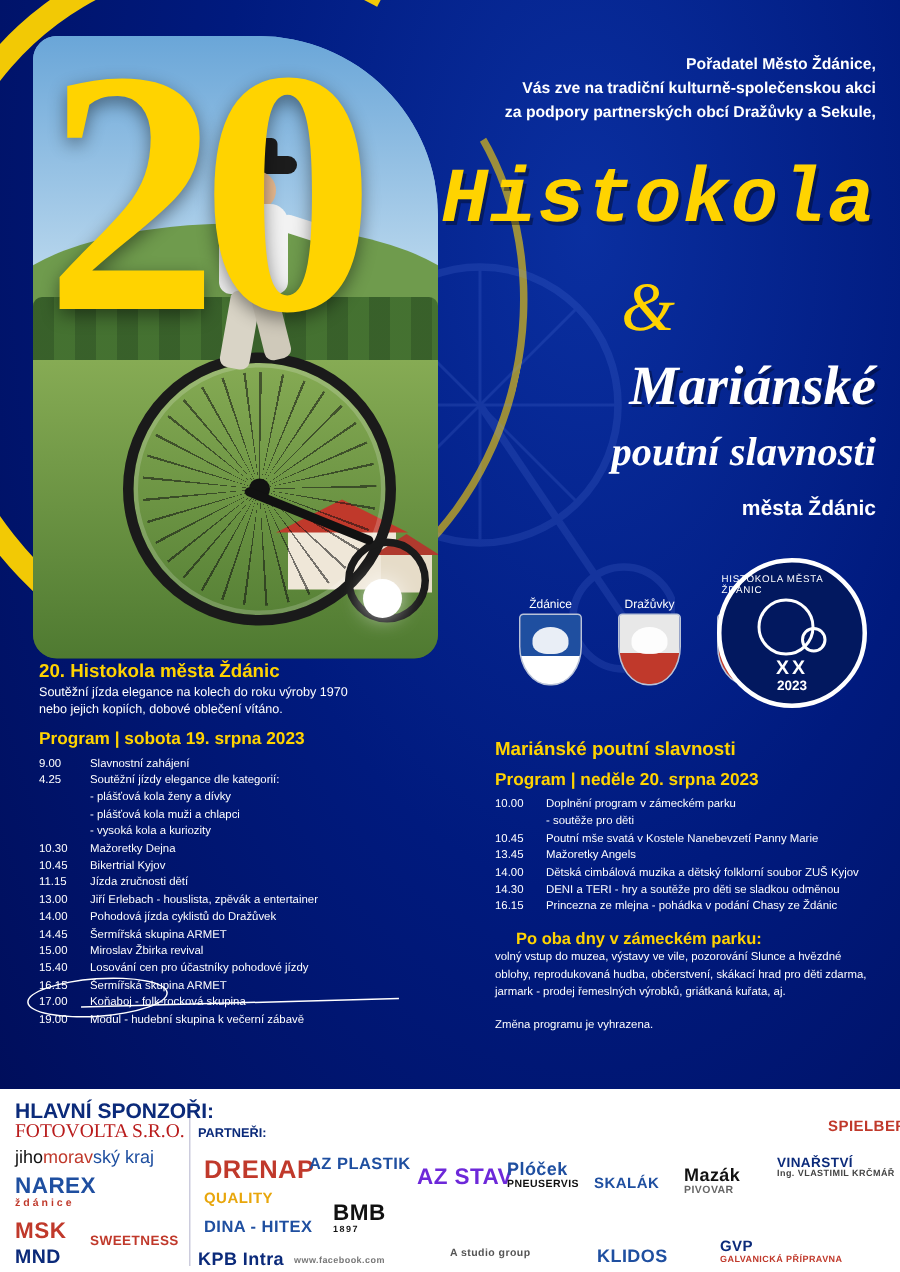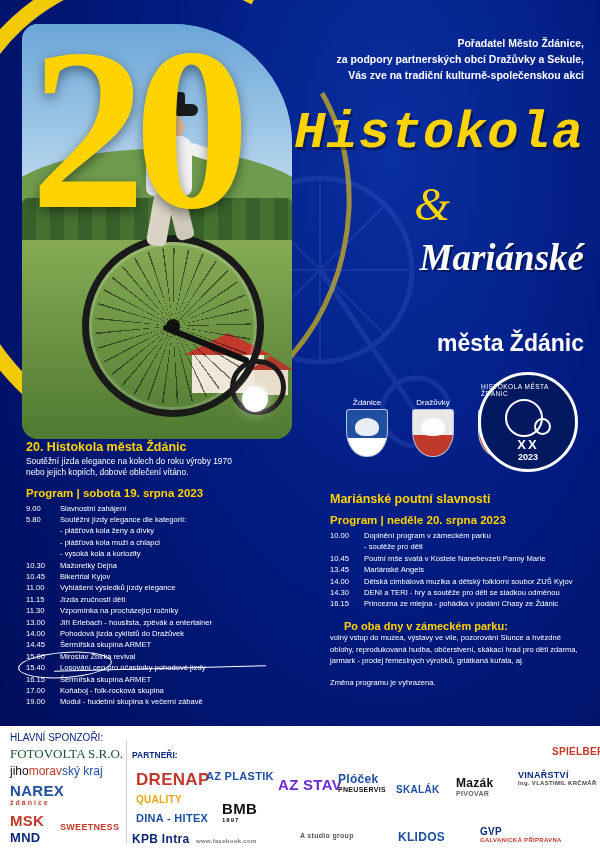--- a/index.html
+++ b/index.html
@@ -124,21 +124,21 @@
     font-size:37px;font-weight:bold;color:#ffffff;font-style:italic;
     text-shadow:2px 2px 0 rgba(0,0,0,.35);
   }
   .title-sub2{
     position:absolute;right:16px;top:286px;width:400px;text-align:right;
     font-family:"Liberation Serif", serif;
     font-size:27px;font-weight:bold;color:#ffffff;font-style:italic;
   }
   .title-city{
     position:absolute;right:16px;top:330px;width:400px;text-align:right;
-    font-size:23px;font-weight:bold;color:#ffffff;
+    font-size:14px;font-weight:bold;color:#ffffff;
   }
   
   .crests{position:absolute;left:346px;top:398px;display:flex;gap:24px;}
   .crest{width:42px;text-align:center;}
   .crest .cap{font-size:8px;color:#fff;margin-bottom:2px;}
   .shield{width:40px;height:46px;background:#fff;border-radius:3px 3px 20px 20px/3px 3px 26px 26px;
     position:relative;overflow:hidden;border:1px solid #b9c3d8;}
   .sh1{background:linear-gradient(#1f4fa0 0 60%,#fff 60% 100%);}
   .sh2{background:linear-gradient(#e8e8e8 0 55%,#c0392b 55% 100%);}
   .sh3{background:linear-gradient(#c0392b 0 100%);}
@@ -175,22 +175,22 @@
     pointer-events:none;
   }
   .hl-strike{
     position:absolute;left:54px;top:668px;width:212px;height:1.2px;background:#fff;
     transform:rotate(-1.5deg);
   }
   .park-title{color:#ffd300;font-weight:bold;font-size:11px;margin-top:10px;padding-left:14px;}
   .note-small{font-size:7.6px;line-height:1.5;margin-top:10px;}
   
   .sponsors{position:absolute;left:0;top:726px;width:600px;height:122px;background:#ffffff;color:#111;}
-  .sp-main-title{position:absolute;left:10px;top:6px;font-size:10px;font-weight:normal;color:#0b2a7a;text-align:right;}
-  .sp-fotovolta{position:absolute;left:10px;top:20px;font-family:"Liberation Serif",serif;font-size:13px;color:#14532d;}
+  .sp-main-title{position:absolute;left:10px;top:6px;font-size:14px;font-weight:bold;color:#0b2a7a;text-align:right;}
+  .sp-fotovolta{position:absolute;left:10px;top:20px;font-family:"Liberation Serif",serif;font-size:13px;color:#b91c1c;}
   .sp-jmk{position:absolute;left:10px;top:38px;font-size:12px;font-weight:normal;}
   .sp-jmk span:nth-child(1){color:#111;}
   .sp-jmk span:nth-child(2){color:#c0392b;}
   .sp-jmk span:nth-child(3){color:#1f4fa0;}
   .sp-partners-title{position:absolute;left:132px;top:24px;font-size:8.5px;font-weight:bold;color:#0b2a7a;}
   .logo{position:absolute;font-size:11px;font-weight:bold;letter-spacing:.3px;}
   .lg-narex{left:10px;top:56px;color:#1f4fa0;font-size:15px;}
   .lg-narex small{display:block;font-size:7px;color:#c0392b;letter-spacing:2px;}
   .lg-msk{left:10px;top:86px;color:#c0392b;font-size:15px;}
   .lg-mnd{left:10px;top:104px;color:#0b2a7a;font-size:13px;}
@@ -259,27 +259,28 @@
         <div class="legs"></div>
         <div class="legs2"></div>
     </div>
   </div>
 
   <div class="num20">20</div>
   <div class="dot20"></div>
 
   <div class="org">
     <div>Pořadatel Město Ždánice,</div>
+    <div>Vás zve na tradiční kulturně-společenskou akci</div>
     <div>za podpory partnerských obcí Dražůvky a Sekule,</div>
-    <div>Vás zve na tradiční kulturně-společenskou akci</div>
   </div>
 
   <div class="title-main">Histokola</div>
   <div class="amp">&amp;</div>
   <div class="title-sub">Mariánské</div>
+  <div class="title-sub2">poutní slavnosti</div>
   <div class="title-city">města Ždánic</div>
 
   <div class="crests">
     <div class="crest">
       <div class="cap">Ždánice</div>
       <div class="shield sh1">
           <div class="sh-bird"></div>
         </div>
     </div>
     <div class="crest">
@@ -311,21 +312,21 @@
     <div class="sec-note" style="white-space:pre-line">Soutěžní jízda elegance na kolech do roku výroby 1970
 nebo jejich kopiích, dobové oblečení vítáno.</div>
     <div class="sec-prog">Program | sobota 19. srpna 2023</div>
     <table class="prog">
       <tbody id="left-rows">
           <tr>
             <td class="t">9.00</td>
             <td>Slavnostní zahájení</td>
           </tr>
           <tr>
-            <td class="t">5.80</td>
+            <td class="t">4.25</td>
             <td>Soutěžní jízdy elegance dle kategorií:</td>
           </tr>
           <tr>
             <td class="t"></td>
             <td class="cat">- plášťová kola ženy a dívky</td>
           </tr>
           <tr>
             <td class="t"></td>
             <td class="cat">- plášťová kola muži a chlapci</td>
           </tr>
@@ -335,30 +336,22 @@
           </tr>
           <tr>
             <td class="t">10.30</td>
             <td>Mažoretky Dejna</td>
           </tr>
           <tr>
             <td class="t">10.45</td>
             <td>Bikertrial Kyjov</td>
           </tr>
           <tr>
-            <td class="t">11.00</td>
-            <td>Vyhlášení výsledků jízdy elegance</td>
-          </tr>
-          <tr>
             <td class="t">11.15</td>
             <td>Jízda zručnosti dětí</td>
-          </tr>
-          <tr>
-            <td class="t">11.30</td>
-            <td>Vzpomínka na procházející ročníky</td>
           </tr>
           <tr>
             <td class="t">13.00</td>
             <td>Jiří Erlebach - houslista, zpěvák a entertainer</td>
           </tr>
           <tr>
             <td class="t">14.00</td>
             <td>Pohodová jízda cyklistů do Dražůvek</td>
           </tr>
           <tr>
@@ -403,21 +396,21 @@
           <tr>
             <td class="t"></td>
             <td class="cat">- soutěže pro děti</td>
           </tr>
           <tr>
             <td class="t">10.45</td>
             <td>Poutní mše svatá v Kostele Nanebevzetí Panny Marie</td>
           </tr>
           <tr>
             <td class="t">13.45</td>
-            <td>Mariánské Angels</td>
+            <td>Mažoretky Angels</td>
           </tr>
           <tr>
             <td class="t">14.00</td>
             <td>Dětská cimbálová muzika a dětský folklorní soubor ZUŠ Kyjov</td>
           </tr>
           <tr>
             <td class="t">14.30</td>
             <td>DENI a TERI - hry a soutěže pro děti se sladkou odměnou</td>
           </tr>
           <tr>

